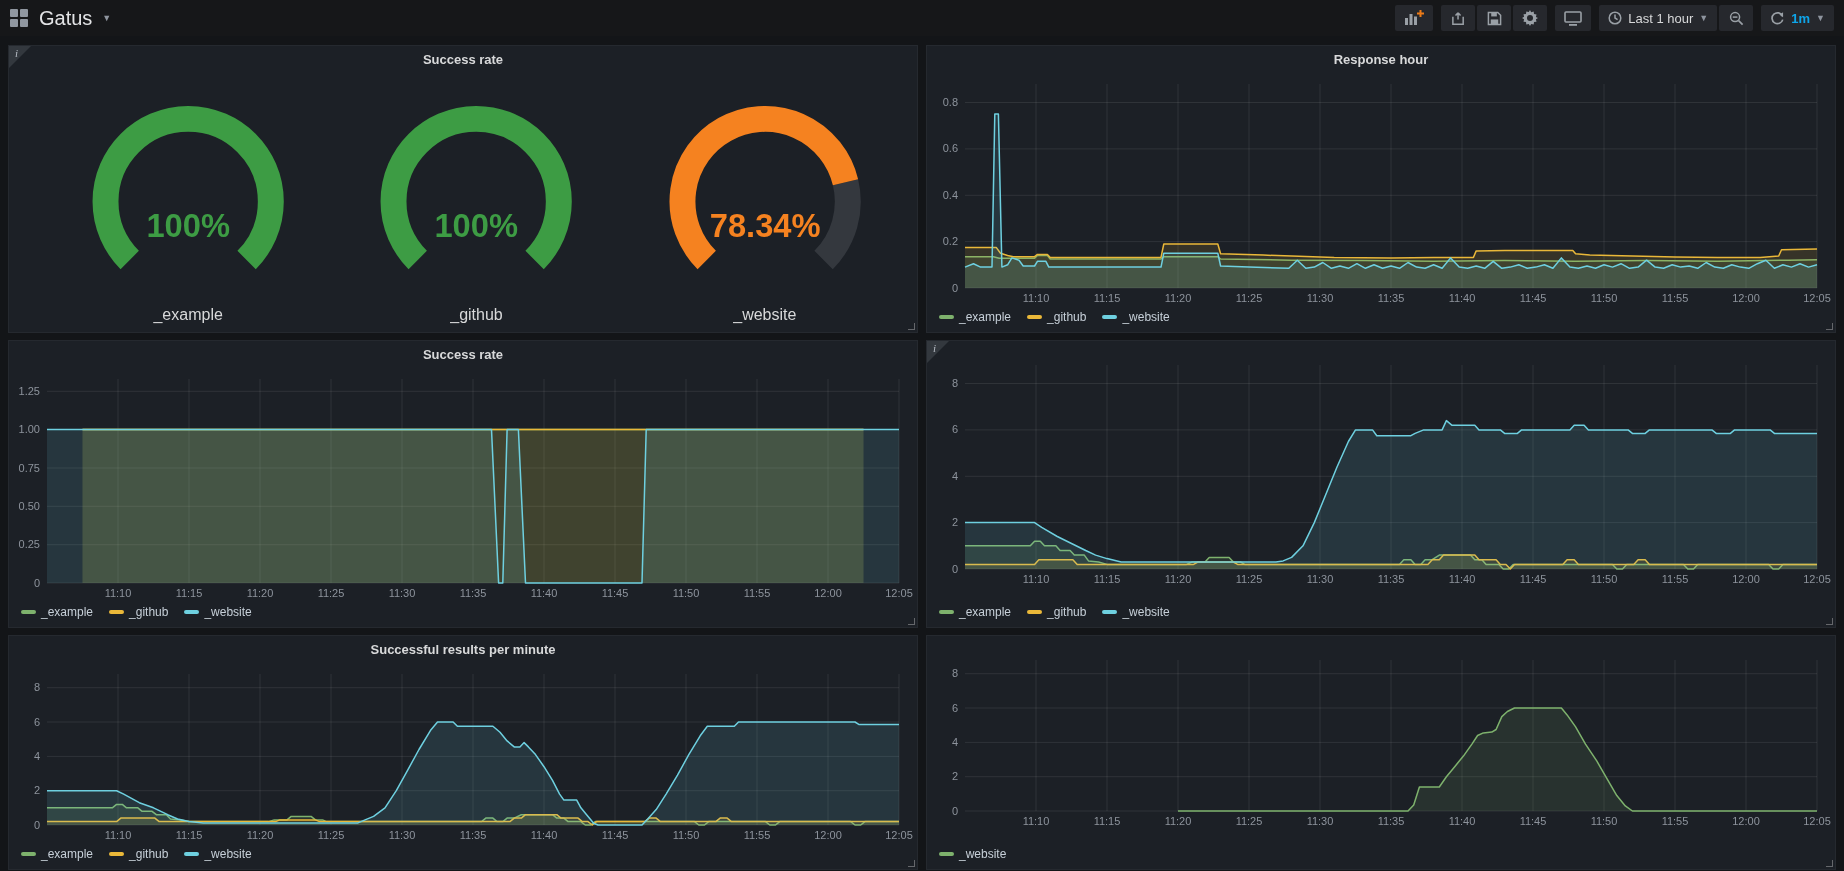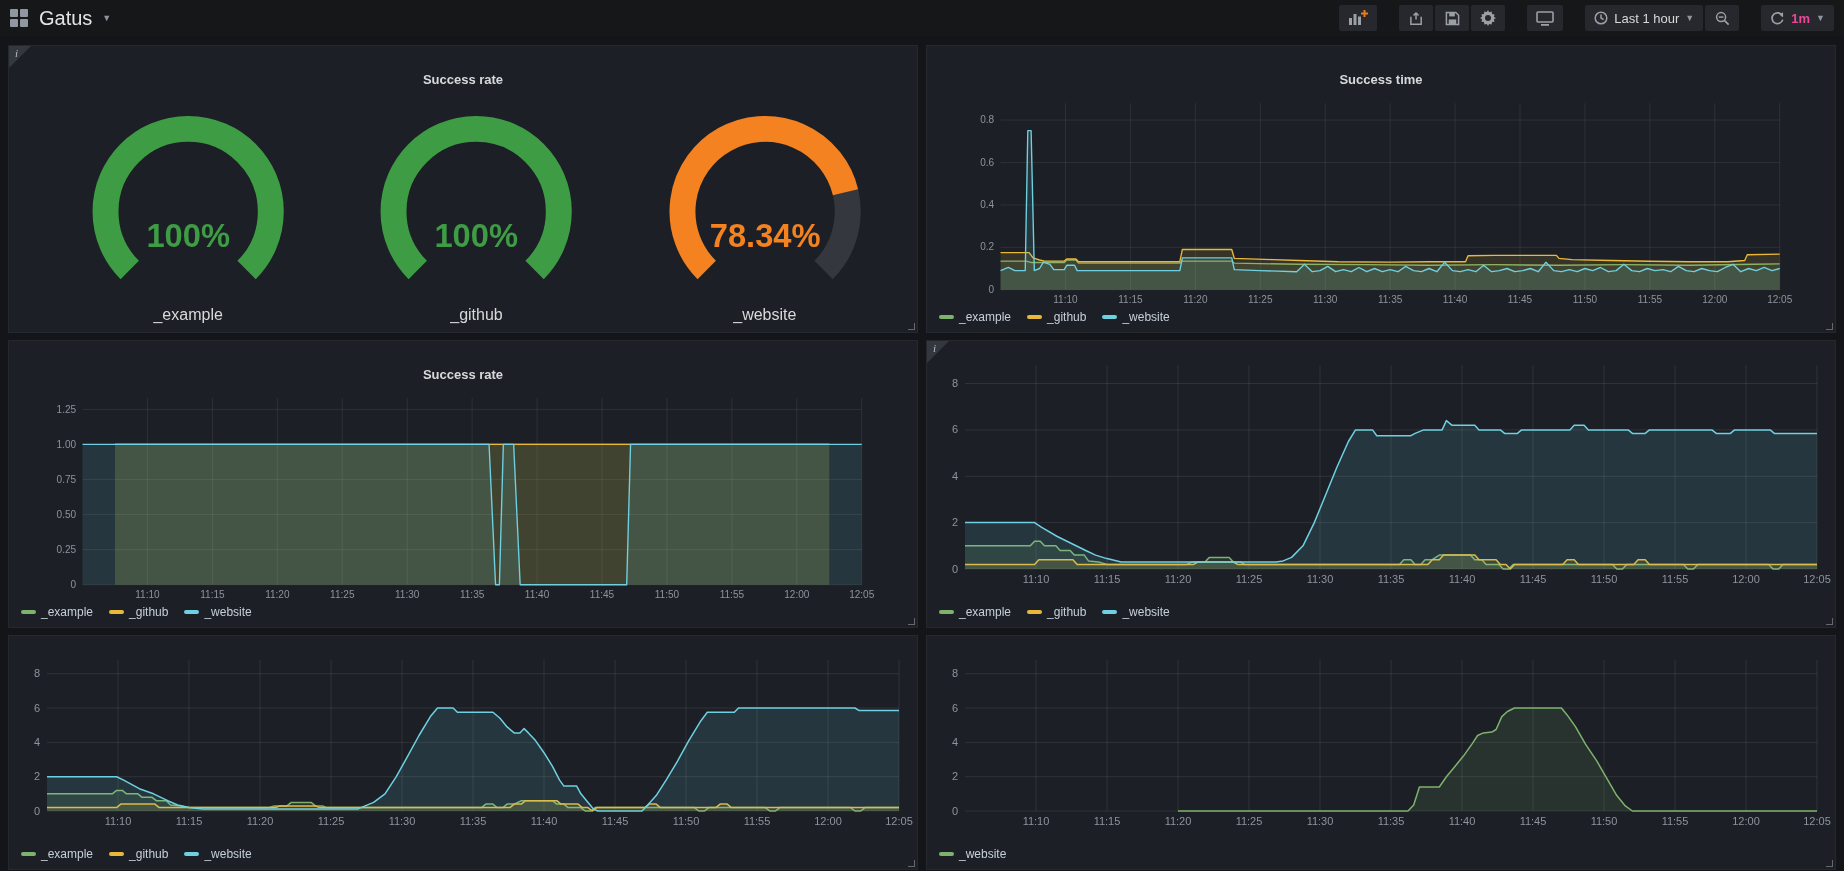--- a/index.html
+++ b/index.html
@@ -12,34 +12,34 @@
   }
   
   .navbar { height:36px; display:flex; align-items:center; justify-content:space-between;
             padding:0 10px 0 10px; background:#161719; }
   .nav-left { display:flex; align-items:center; gap:10px; }
   .apps-icon { width:19px; height:19px; display:grid; grid-template-columns:8px 8px;
                grid-template-rows:8px 8px; gap:2px; cursor:pointer; }
   .apps-icon span { background:#9097a0; border-radius:1px; }
   .dash-title { color:#e3e4e6; font-size:20px; cursor:pointer; }
   .caret { color:#8e949e; font-size:9px; line-height:1; }
-  .nav-right { display:flex; align-items:center; gap:22px; }
+  .nav-right { display:flex; align-items:center; gap:8px; }
   .nav-btn { height:26px; min-width:34px; background:#26282d; border-radius:2px;
              display:flex; align-items:center; justify-content:center; gap:6px;
              color:#9aa0a6; font-size:13px; padding:0 9px; cursor:pointer; }
   .btn-group { display:flex; gap:2px; }
-  .accent { color:#ec4899; font-weight:700; }
+  .accent { color:#0ea5e9; font-weight:700; }
   .nav-btn svg { display:block; }
   
   .dashboard { padding:9px 8px 0 8px; display:grid; grid-template-columns:1fr 1fr;
                grid-template-rows:288px 288px 235px; gap:7px 8px; }
   .panel { background:#1c2026; border:1px solid rgba(255,255,255,0.045);
            position:relative; display:flex; flex-direction:column; overflow:hidden; }
   .panel-title { height:28px; line-height:28px; flex:0 0 28px; text-align:center;
-                 color:#d8d9da; font-size:13px; font-weight:700; cursor:pointer;margin-top:20px; }
+                 color:#d8d9da; font-size:13px; font-weight:700; cursor:pointer; }
   svg.chart { flex:1 1 auto; width:100%; display:block; }
   .legend { flex:0 0 24px; display:flex; align-items:center; gap:16px; padding:0 0 6px 12px; }
   .legend-item { display:flex; align-items:center; gap:5px; color:#c7d0d9; font-size:12px; cursor:pointer; }
   .legend-swatch { width:15px; height:4px; border-radius:2px; display:inline-block; }
   
   .gauge-row { flex:1 1 auto; display:flex; align-items:stretch; padding:4px 8px 8px 16px;margin-left:19px; }
   .gauge-cell { flex:1; display:flex; flex-direction:column; align-items:center; justify-content:flex-end; }
   .gauge-cell svg { width:100%; flex:1 1 auto; }
   .gauge-label { color:#d8d9da; font-size:16px; margin-top:2px; }
   
@@ -156,21 +156,21 @@
             <path d="M 89.2 166.8 A 86 86 0 1 1 233.6 85.9" stroke="#f58220" stroke-width="27" fill="none"></path>
             <text x="150" y="143" text-anchor="middle" font-size="34" font-weight="700" fill="#f58220">78.34%</text>
           </svg>
           <div class="gauge-label">_website</div>
         </div>
       </div>
     <div class="resize-handle"></div>
   </div>
 
   <div class="panel">
-    <div class="panel-title">Success time</div>
+    <div class="panel-title">Response hour</div>
     <svg class="chart" viewBox="0 0 908 234">
         <line x1="38" y1="214.0" x2="890" y2="214.0" stroke="rgba(255,255,255,0.085)" stroke-width="1"></line>
         <text x="31" y="217.5" text-anchor="end" font-size="11" fill="#8d939c">0</text>
         <line x1="38" y1="167.6" x2="890" y2="167.6" stroke="rgba(255,255,255,0.085)" stroke-width="1"></line>
         <text x="31" y="171.1" text-anchor="end" font-size="11" fill="#8d939c">0.2</text>
         <line x1="38" y1="121.3" x2="890" y2="121.3" stroke="rgba(255,255,255,0.085)" stroke-width="1"></line>
         <text x="31" y="124.8" text-anchor="end" font-size="11" fill="#8d939c">0.4</text>
         <line x1="38" y1="74.9" x2="890" y2="74.9" stroke="rgba(255,255,255,0.085)" stroke-width="1"></line>
         <text x="31" y="78.4" text-anchor="end" font-size="11" fill="#8d939c">0.6</text>
         <line x1="38" y1="28.5" x2="890" y2="28.5" stroke="rgba(255,255,255,0.085)" stroke-width="1"></line>
@@ -342,20 +342,21 @@
         </div>
         <div class="legend-item">
           <span class="legend-swatch" style="background: rgb(110, 208, 224);"></span>
           <span>_website</span>
         </div>
       </div>
     <div class="resize-handle"></div>
   </div>
 
   <div class="panel">
+    <div class="panel-title">Successful results per minute</div>
     <svg class="chart" viewBox="0 0 908 181">
         <line x1="38" y1="161.0" x2="890" y2="161.0" stroke="rgba(255,255,255,0.085)" stroke-width="1"></line>
         <text x="31" y="164.5" text-anchor="end" font-size="11" fill="#8d939c">0</text>
         <line x1="38" y1="126.7" x2="890" y2="126.7" stroke="rgba(255,255,255,0.085)" stroke-width="1"></line>
         <text x="31" y="130.2" text-anchor="end" font-size="11" fill="#8d939c">2</text>
         <line x1="38" y1="92.4" x2="890" y2="92.4" stroke="rgba(255,255,255,0.085)" stroke-width="1"></line>
         <text x="31" y="95.9" text-anchor="end" font-size="11" fill="#8d939c">4</text>
         <line x1="38" y1="58.0" x2="890" y2="58.0" stroke="rgba(255,255,255,0.085)" stroke-width="1"></line>
         <text x="31" y="61.5" text-anchor="end" font-size="11" fill="#8d939c">6</text>
         <line x1="38" y1="23.7" x2="890" y2="23.7" stroke="rgba(255,255,255,0.085)" stroke-width="1"></line>

